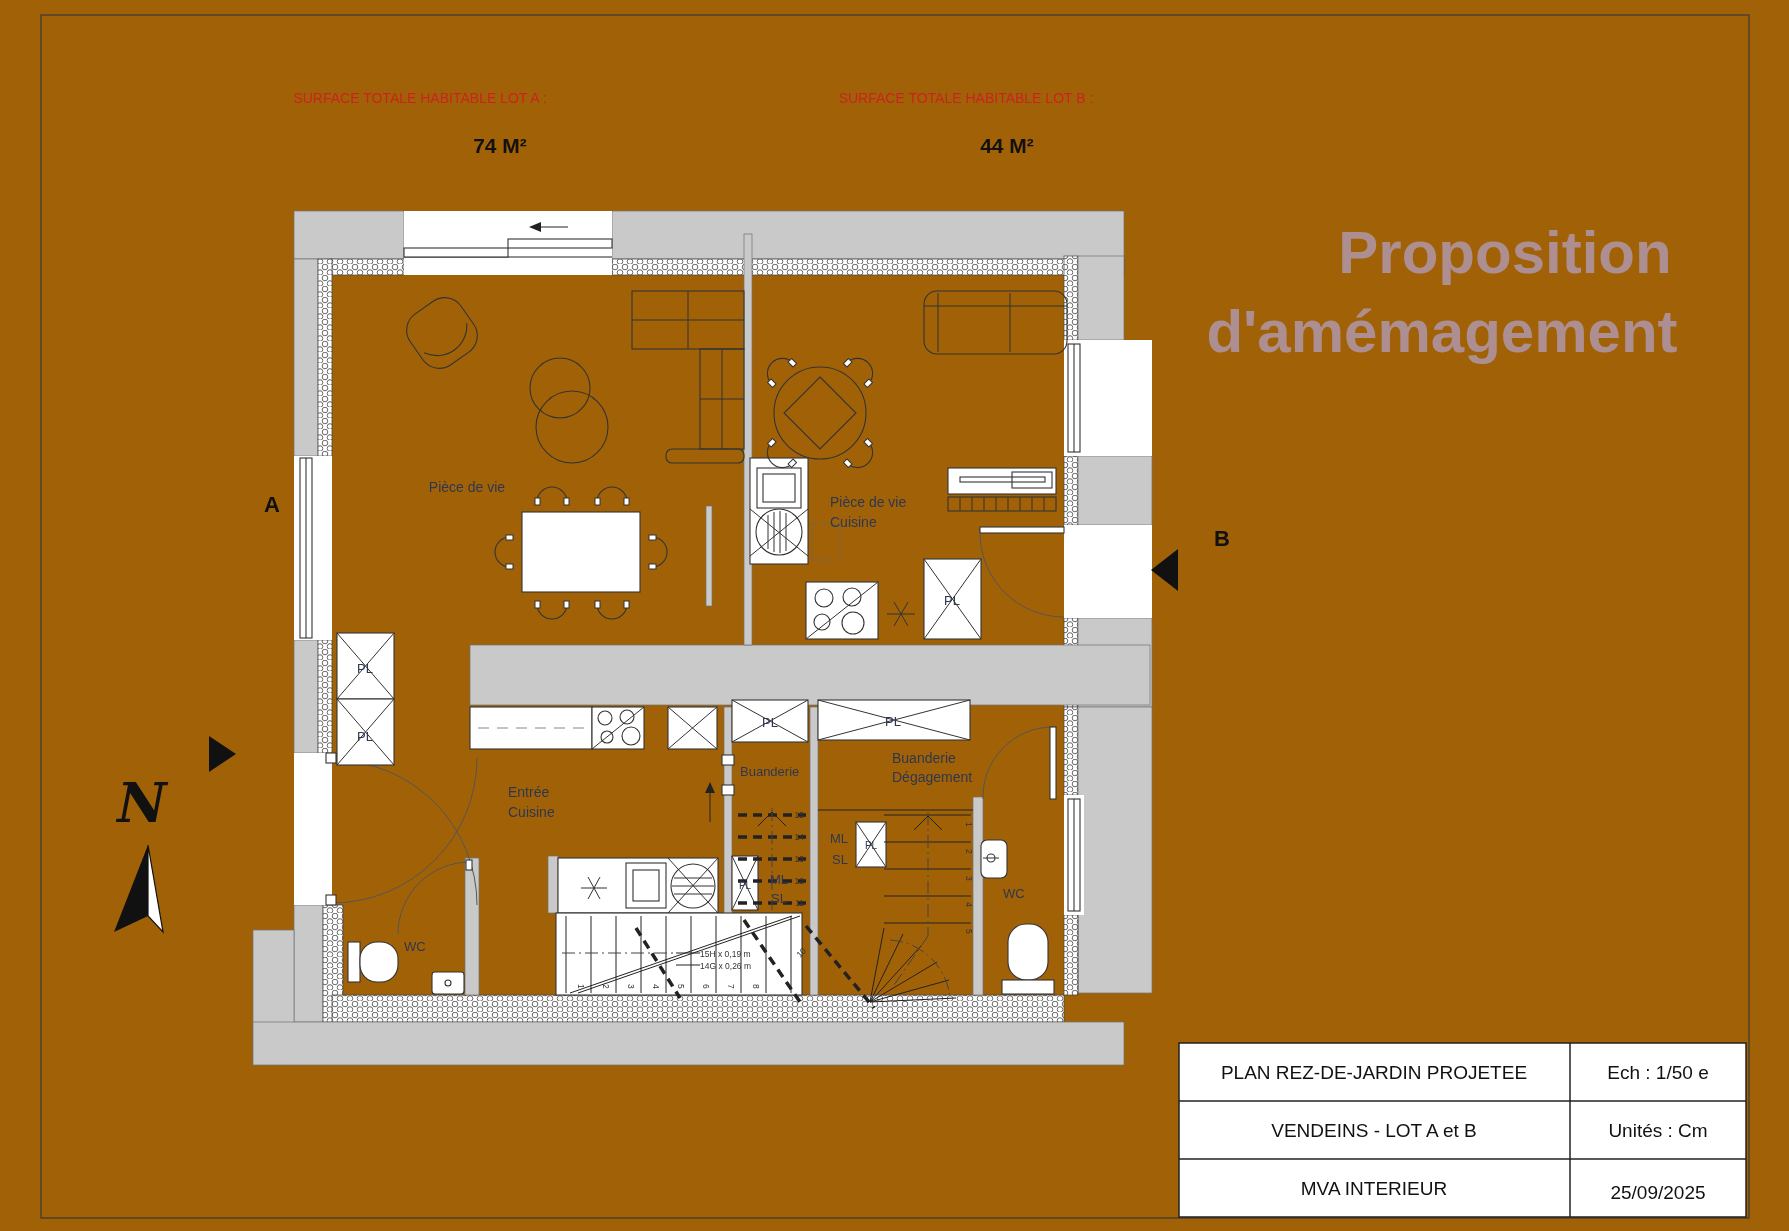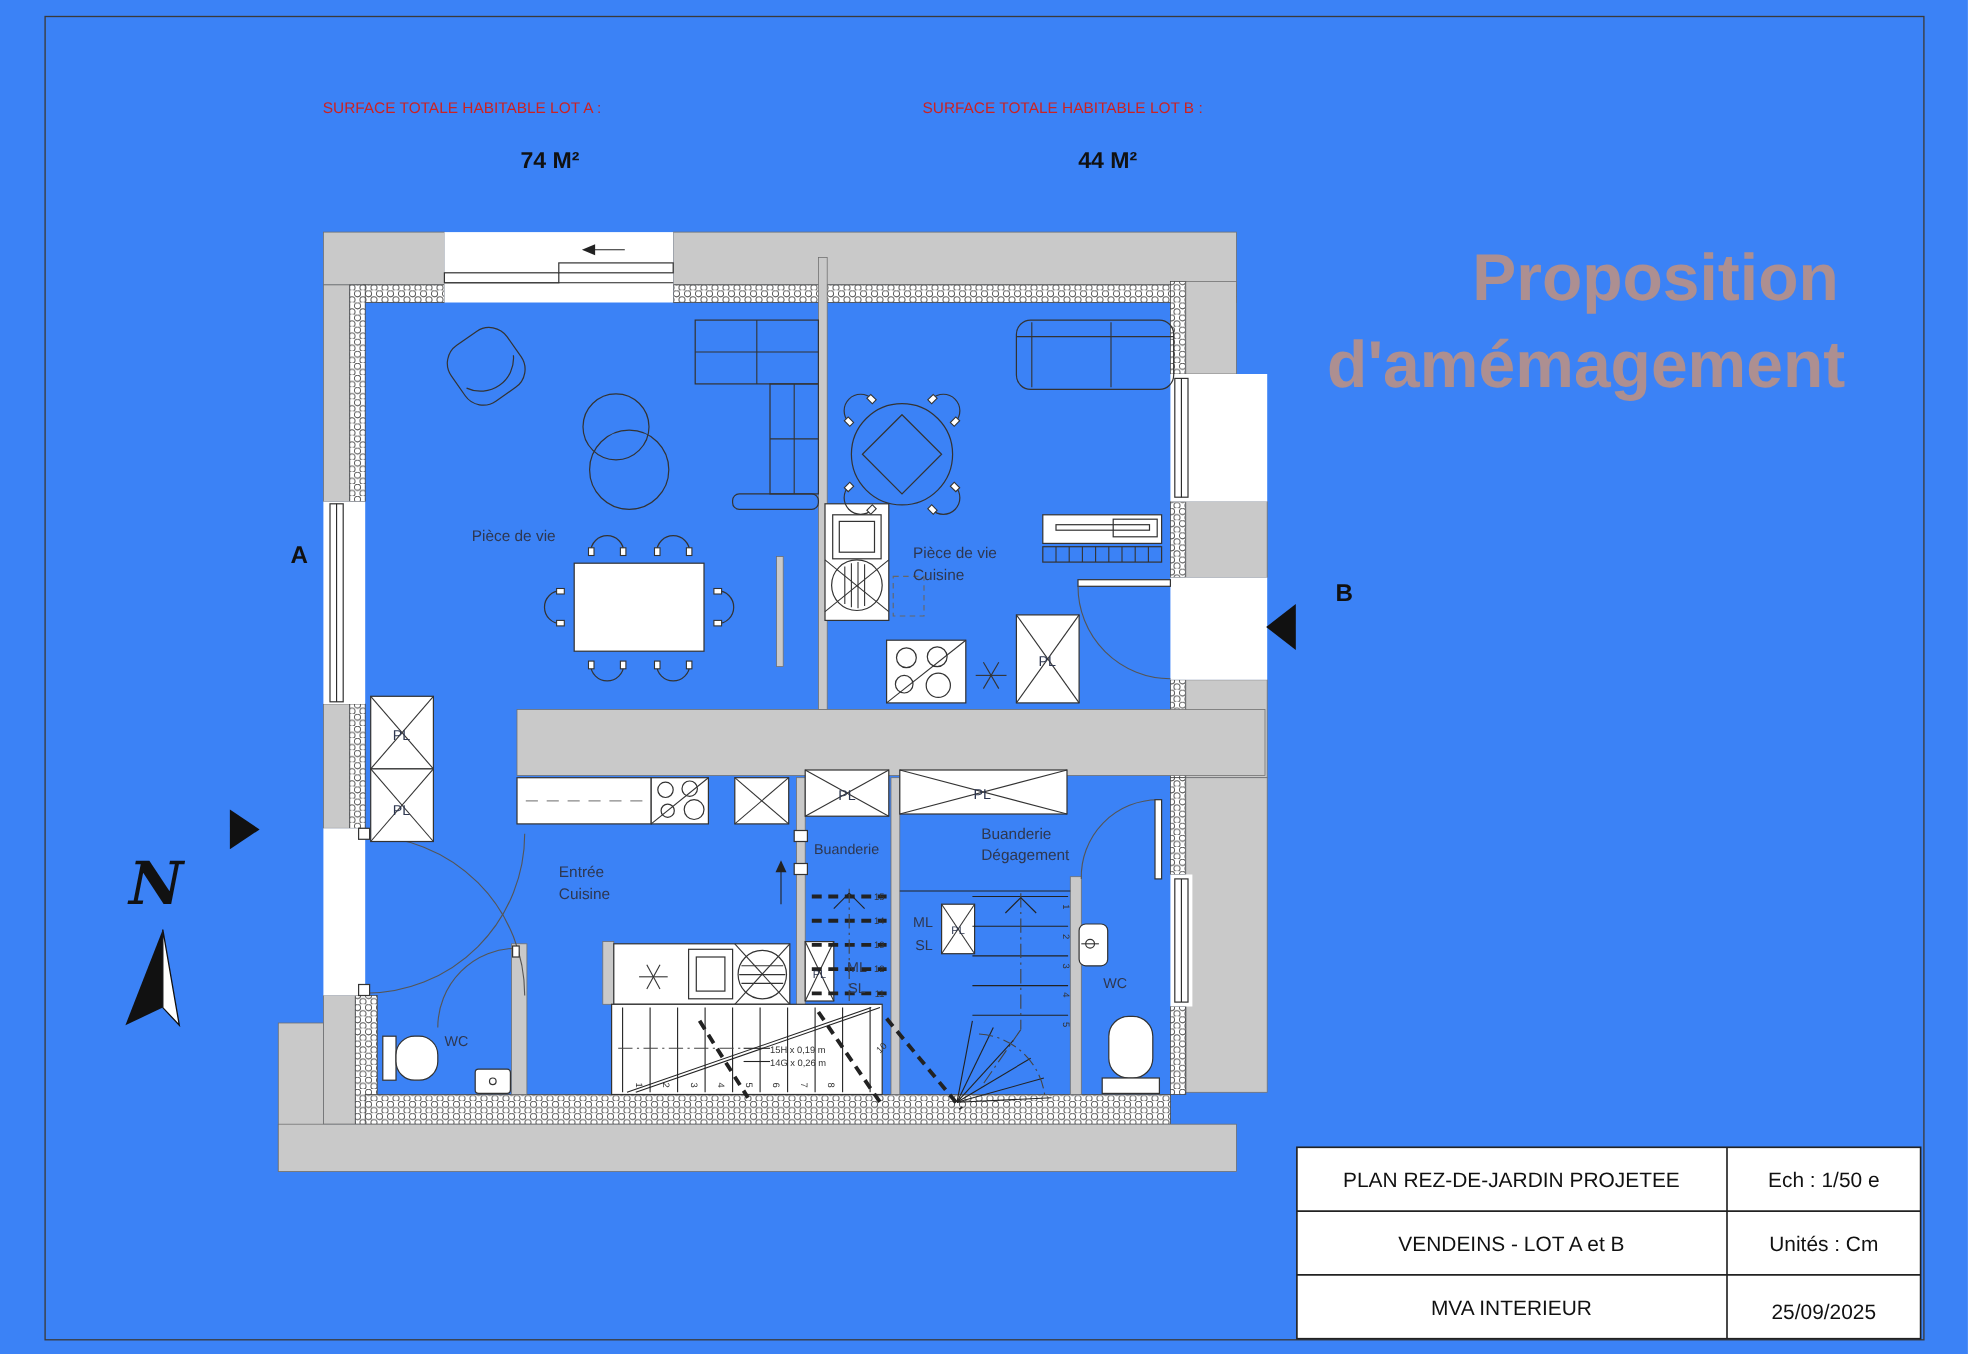--- a/index.html
+++ b/index.html
@@ -1,16 +1,16 @@
 <!DOCTYPE html>
 <html style="--wall: #c9c9c9; --red: #cc2222; --title: #ad8f91; --room: #2e3750;"><head>
 <meta charset="utf-8">
 <style>
   html,body{margin:0;padding:0;background:#fff;}
-  #canvas{position:relative;width:1789px;height:1231px;background:#3b82f6;overflow:hidden;}
+  #canvas{position:relative;width:1789px;height:1231px;background:#a16207;overflow:hidden;}
   svg{position:absolute;left:0;top:0;}
   text{font-family:"Liberation Sans",sans-serif;fill:#111;}
   .w{fill:var(--wall,#c9c9c9);stroke:#6f6f6f;stroke-width:.7;}
   .h{fill:url(#insul);stroke:#444;stroke-width:.7;}
   .wh{fill:#fff;stroke:none;}
   .ln{stroke:#222;stroke-width:1;fill:none;}
   .furn{stroke:#333;stroke-width:1.1;fill:#fff;}
   .furn2{stroke:#333;stroke-width:1.1;fill:none;}
   .dash{stroke:#888;stroke-width:1.1;stroke-dasharray:11 8;fill:none;}
   .dashr{stroke:#666;stroke-width:1;stroke-dasharray:5 4;fill:none;}

